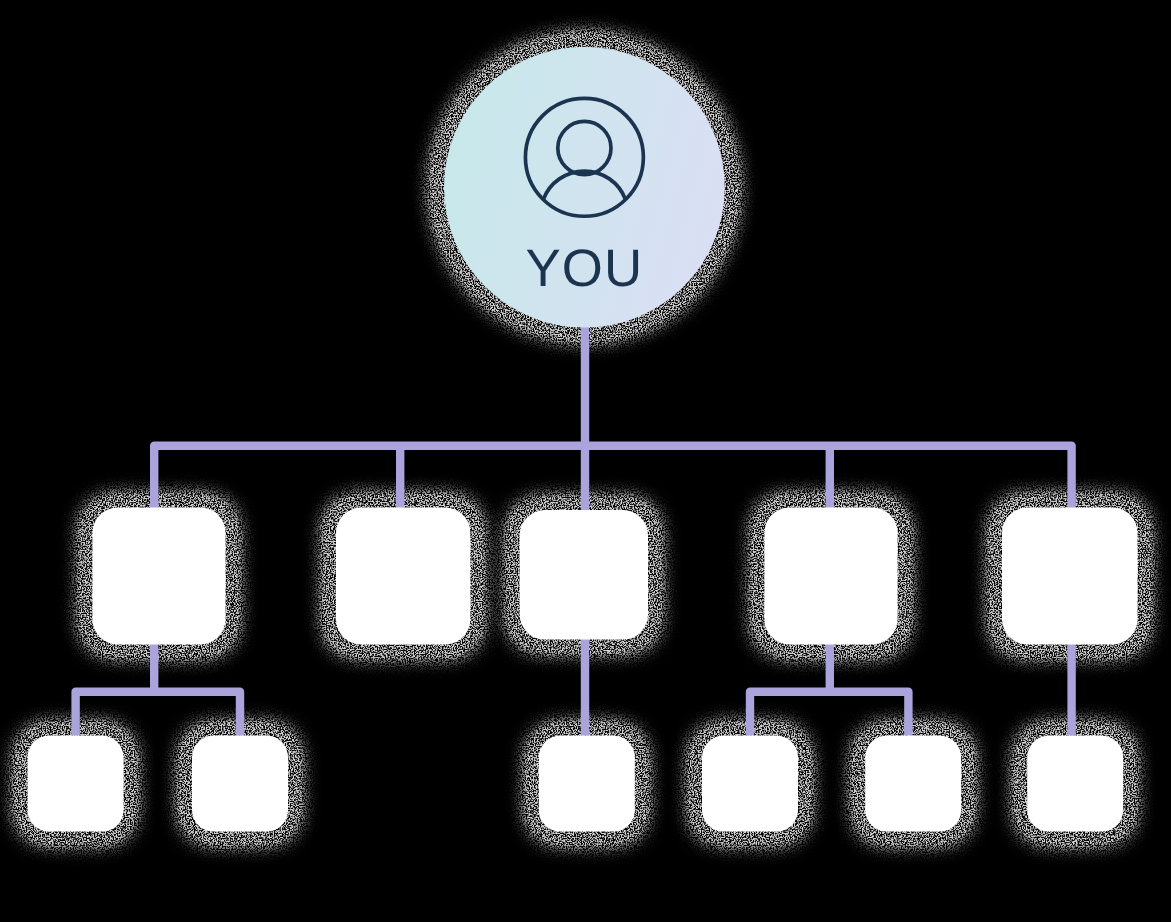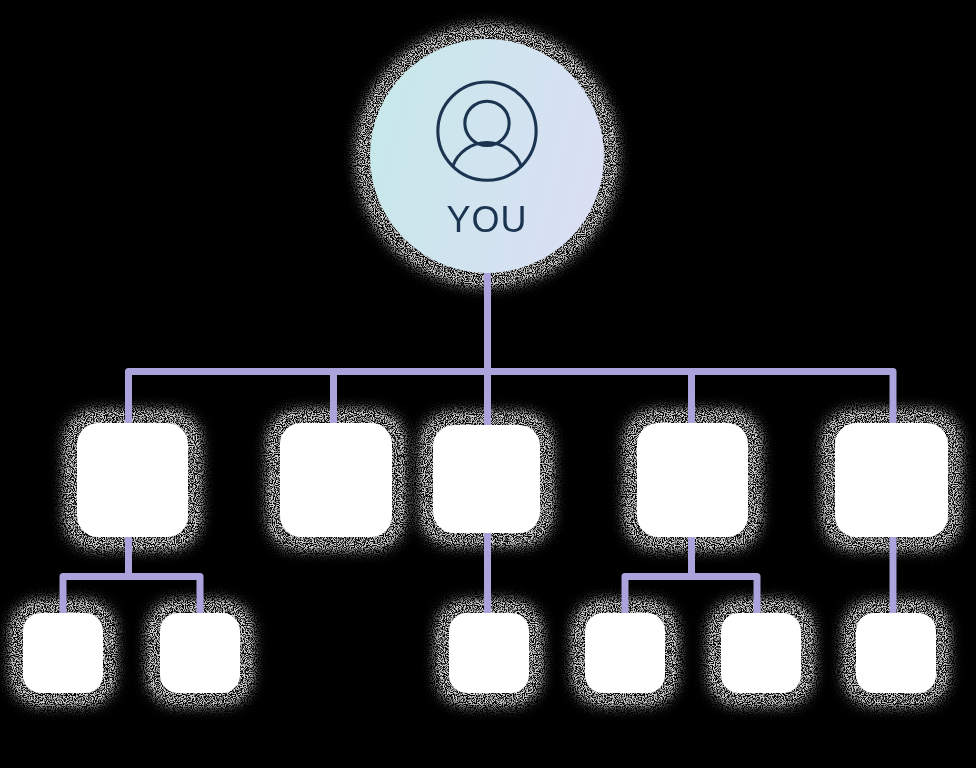--- a/index.html
+++ b/index.html
@@ -22,21 +22,21 @@
   .mid{border-radius:21px;}
   .leaf{border-radius:18px;}
   .you{
     position:absolute;left:370px;top:39px;width:234px;height:234px;
     border-radius:50%;
     background:linear-gradient(105deg,var(--grad-start),var(--grad-end));
     display:flex;flex-direction:column;align-items:center;
   }
   .avatar{margin-top:41px;width:106px;height:106px;}
   .you-label{
-    margin-top:16px;font-size:36px;letter-spacing:1px;
+    margin-top:16px;font-size:44px;letter-spacing:1px;
     color:var(--ink-color);line-height:1;
   }
 </style>
 </head>
 <body>
 
 <div class="stage">
 
   <svg class="layer" width="976" height="768" viewBox="0 0 976 768">
     <defs>

